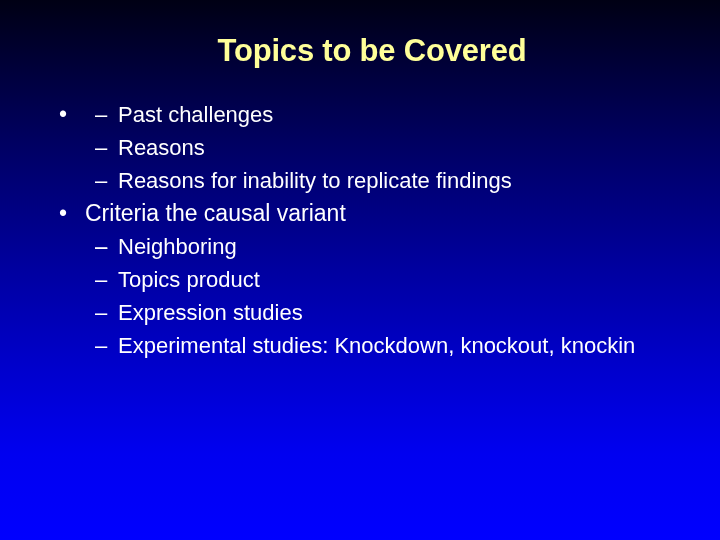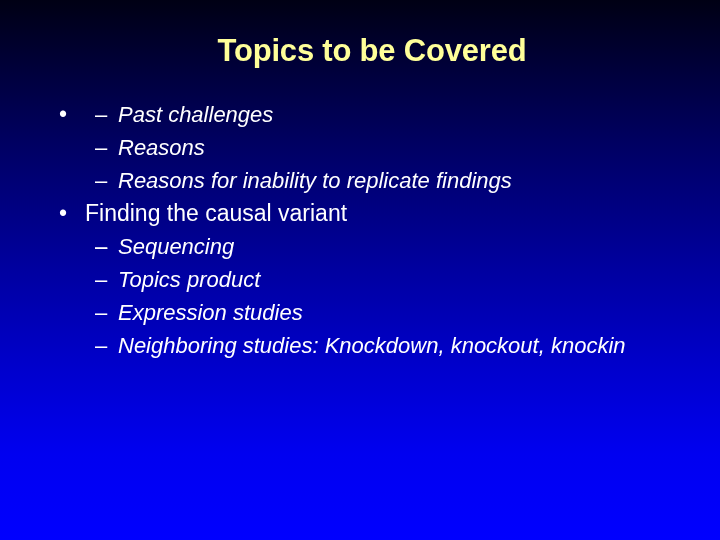--- a/index.html
+++ b/index.html
@@ -85,21 +85,20 @@
     top: 0;
     width: 20px;
     font-size: 22px;
     line-height: 33px;
     color: #FFFFFF;
   }
 
   .lvl2 .txt {
     display: block;
     max-width: 560px;
-    font-style: italic;
   }
 
   .group {
     margin-bottom: 0;
   }
 </style>
 </head>
 <body>
 
 <div id="slide">
@@ -125,42 +124,42 @@
 
       <div class="lvl2">
         <span class="marker">–</span>
         <span class="txt">Reasons for inability to replicate findings</span>
       </div>
     </div>
 
     <div class="group">
       <div class="lvl1">
         <span class="marker">•</span>
-        <span class="txt">Finding the causal variant</span>
+        <span class="txt">Criteria the causal variant</span>
       </div>
 
       <div class="lvl2">
         <span class="marker">–</span>
       </div>
 
       <div class="lvl2">
         <span class="marker">–</span>
-        <span class="txt">Sequencing</span>
+        <span class="txt">Neighboring</span>
       </div>
 
       <div class="lvl2">
         <span class="marker">–</span>
         <span class="txt">Topics product</span>
       </div>
 
       <div class="lvl2">
         <span class="marker">–</span>
         <span class="txt">Expression studies</span>
       </div>
 
       <div class="lvl2">
         <span class="marker">–</span>
-        <span class="txt">Neighboring studies: Knockdown, knockout, knockin</span>
+        <span class="txt">Experimental studies: Knockdown, knockout, knockin</span>
       </div>
     </div>
 
   </div>
 </div>
 
 </body></html>

